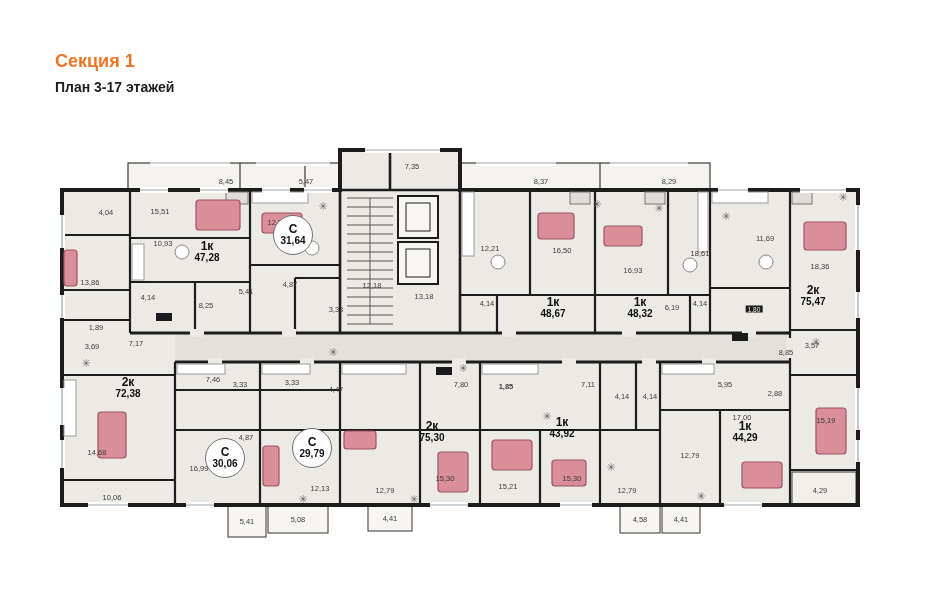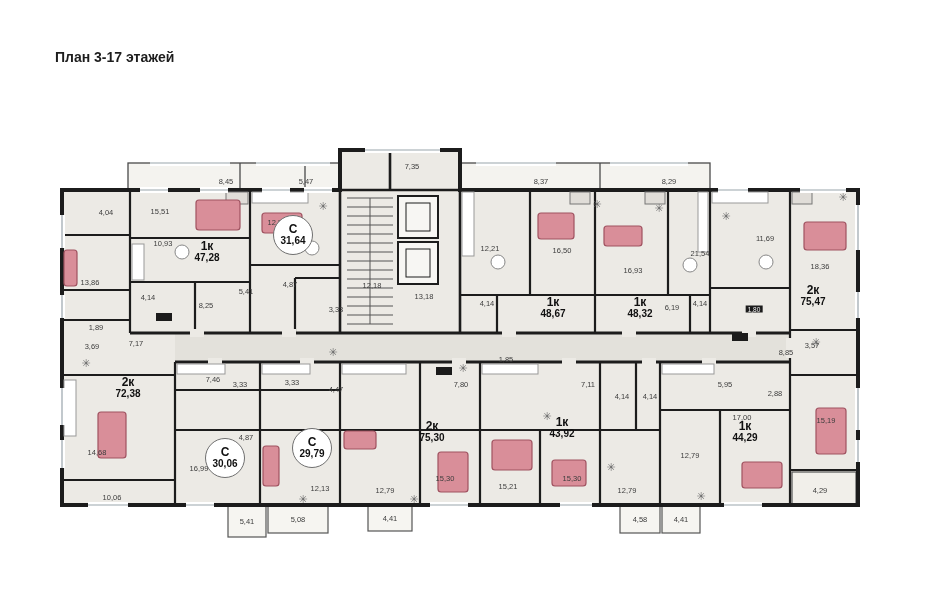--- a/index.html
+++ b/index.html
@@ -28,20 +28,21 @@
   .dim{
     position:absolute;transform:translate(-50%,-50%);
     font-size:7.5px;color:#3c3c3c;white-space:nowrap;z-index:3;
   }
   .dim.tag{background:#1c1c1c;color:#f0f0f0;padding:0 2px;font-size:6.5px;}
 </style>
 </head>
 <body>
 
 <div class="header">
+  <div class="section-title">Секция 1</div>
   <div class="floors-subtitle">План 3-17 этажей</div>
 </div>
 
 <div class="plan">
 <svg width="941" height="600" viewBox="0 0 941 600">
 
   <g>
     <rect x="62" y="190" width="796" height="315" fill="#ECEAE5"></rect>
     <rect x="340" y="150" width="120" height="40" fill="#ECEAE5"></rect>
     <rect x="128" y="163" width="212" height="27" fill="#F4F3EF"></rect>
@@ -258,37 +259,37 @@
       <span class="dim" style="left: 206px; top: 305px;">8,25</span>
       <span class="dim" style="left: 246px; top: 291px;">5,41</span>
       <span class="dim" style="left: 290px; top: 284px;">4,87</span>
       <span class="dim" style="left: 336px; top: 309px;">3,33</span>
       <span class="dim" style="left: 372px; top: 285px;">12,18</span>
       <span class="dim" style="left: 424px; top: 296px;">13,18</span>
       <span class="dim" style="left: 490px; top: 248px;">12,21</span>
       <span class="dim" style="left: 562px; top: 250px;">16,50</span>
       <span class="dim" style="left: 487px; top: 303px;">4,14</span>
       <span class="dim" style="left: 633px; top: 270px;">16,93</span>
-      <span class="dim" style="left: 700px; top: 253px;">21,54</span>
+      <span class="dim" style="left: 700px; top: 253px;">18,61</span>
       <span class="dim" style="left: 672px; top: 307px;">6,19</span>
       <span class="dim" style="left: 700px; top: 303px;">4,14</span>
       <span class="dim" style="left: 765px; top: 238px;">11,69</span>
       <span class="dim" style="left: 820px; top: 266px;">18,36</span>
       <span class="dim tag" style="left: 754px; top: 309px;">1,80</span>
       <span class="dim" style="left: 96px; top: 327px;">1,89</span>
       <span class="dim" style="left: 92px; top: 346px;">3,69</span>
       <span class="dim" style="left: 136px; top: 343px;">7,17</span>
       <span class="dim" style="left: 786px; top: 352px;">8,85</span>
       <span class="dim" style="left: 812px; top: 345px;">3,57</span>
       <span class="dim" style="left: 213px; top: 379px;">7,46</span>
       <span class="dim" style="left: 240px; top: 384px;">3,33</span>
       <span class="dim" style="left: 292px; top: 382px;">3,33</span>
       <span class="dim" style="left: 336px; top: 389px;">4,47</span>
       <span class="dim" style="left: 461px; top: 384px;">7,80</span>
-      <span class="dim" style="left: 506px; top: 359px;">1,85</span>
+      <span class="dim" style="left: 506px; top: 386px; font-weight: bold;">1,85</span>
       <span class="dim" style="left: 588px; top: 384px; text-align: right;">7,11</span>
       <span class="dim" style="left: 622px; top: 396px;">4,14</span>
       <span class="dim" style="left: 650px; top: 396px;">4,14</span>
       <span class="dim" style="left: 725px; top: 384px;">5,95</span>
       <span class="dim" style="left: 775px; top: 393px;">2,88</span>
       <span class="dim" style="left: 742px; top: 417px;">17,00</span>
       <span class="dim" style="left: 97px; top: 452px;">14,68</span>
       <span class="dim" style="left: 199px; top: 468px;">16,99</span>
       <span class="dim" style="left: 246px; top: 437px;">4,87</span>
       <span class="dim" style="left: 320px; top: 488px;">12,13</span>

